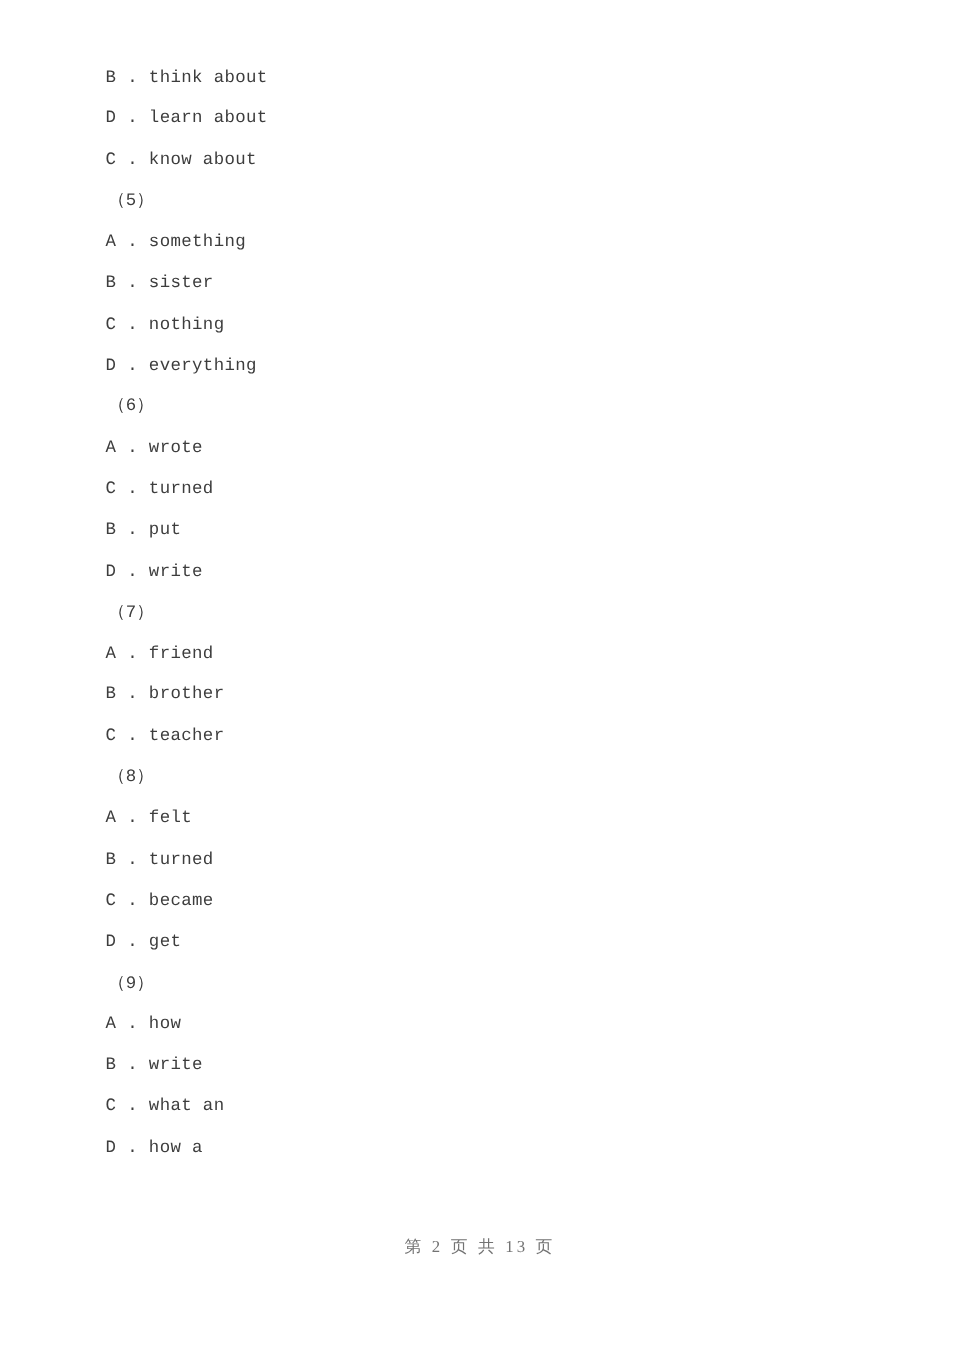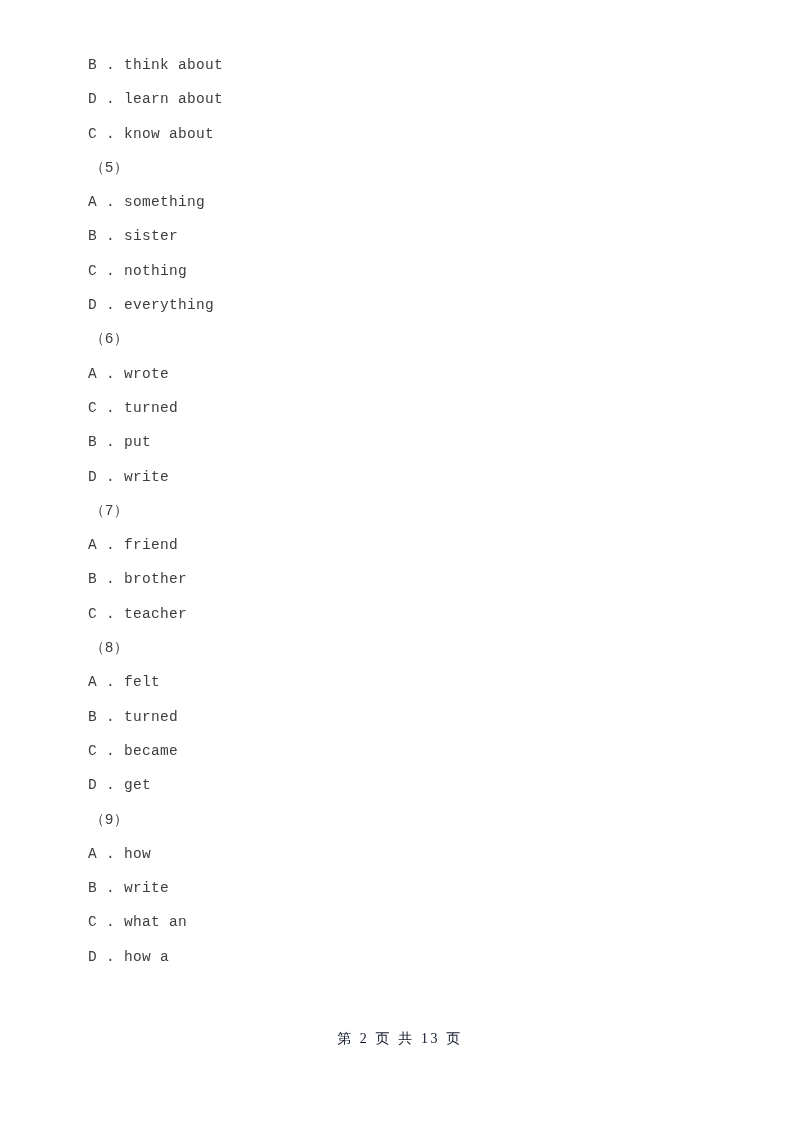--- a/index.html
+++ b/index.html
@@ -45,21 +45,21 @@
   .line .opt-text {
     color: #3d3d3d;
   }
   .footer {
     position: absolute;
     left: 0;
     top: 1030px;
     width: 800px;
     text-align: center;
     font-size: 14px;
-    color: #0f172a;
+    color: #737373;
     letter-spacing: 2.6px;
     font-family: "Liberation Serif", "DejaVu Serif", serif;
     white-space: pre;
   }
   .spacer-top {
     height: 48px;
   }
 </style>
 </head>
 <body>

